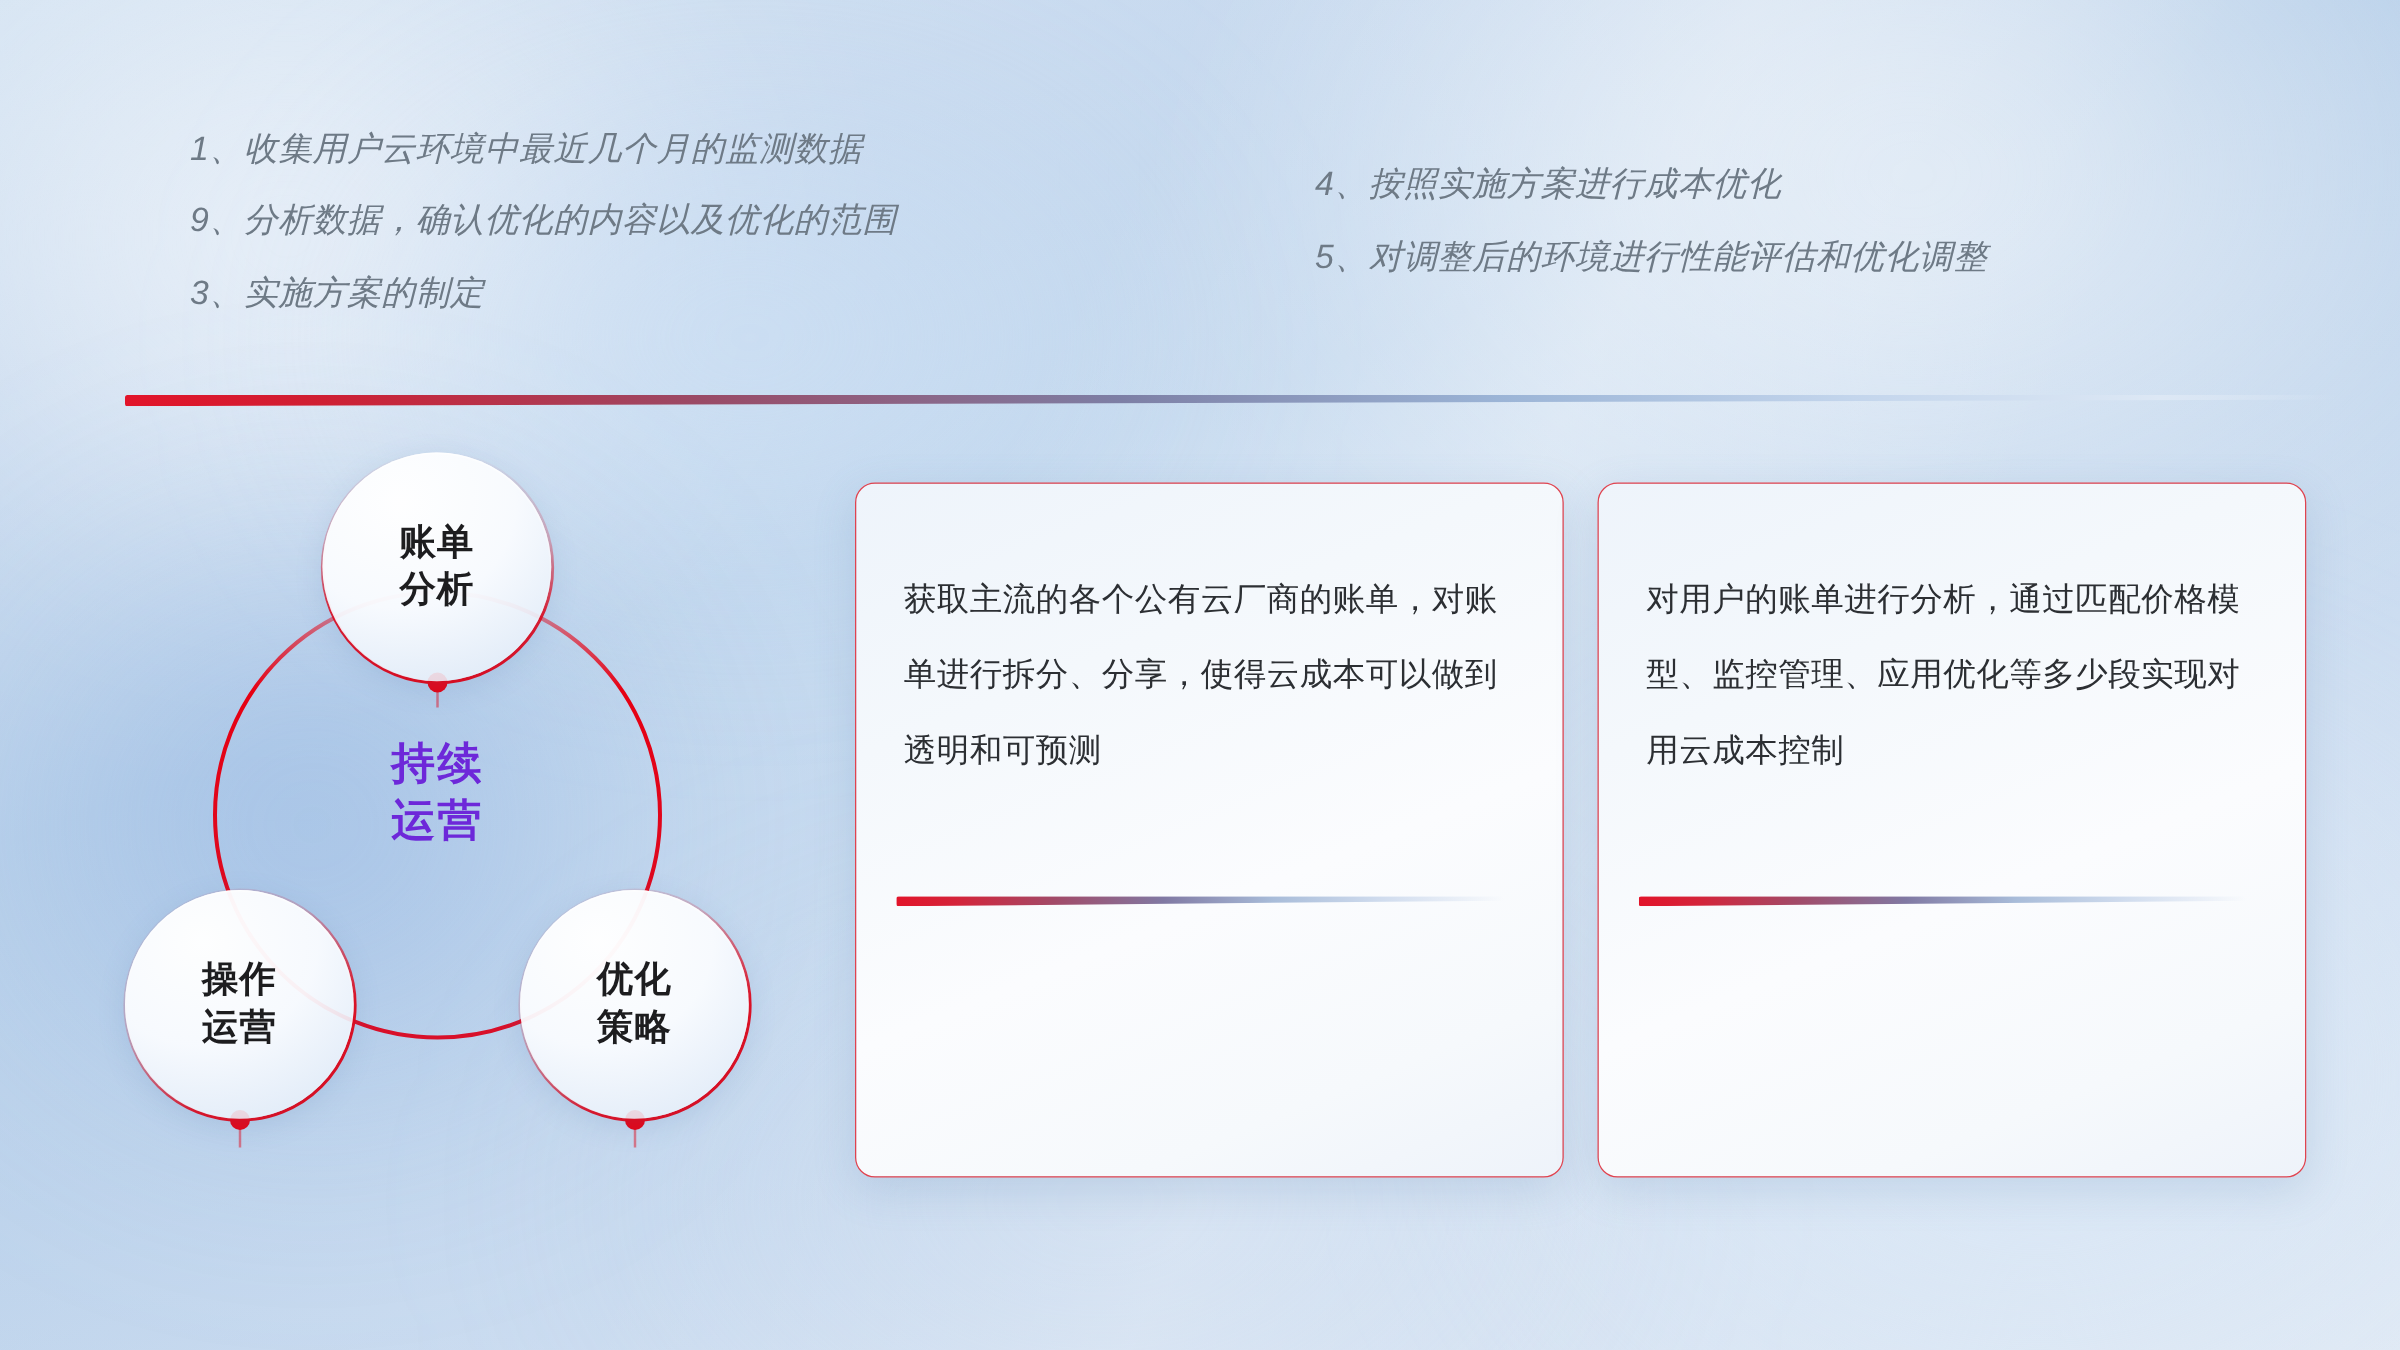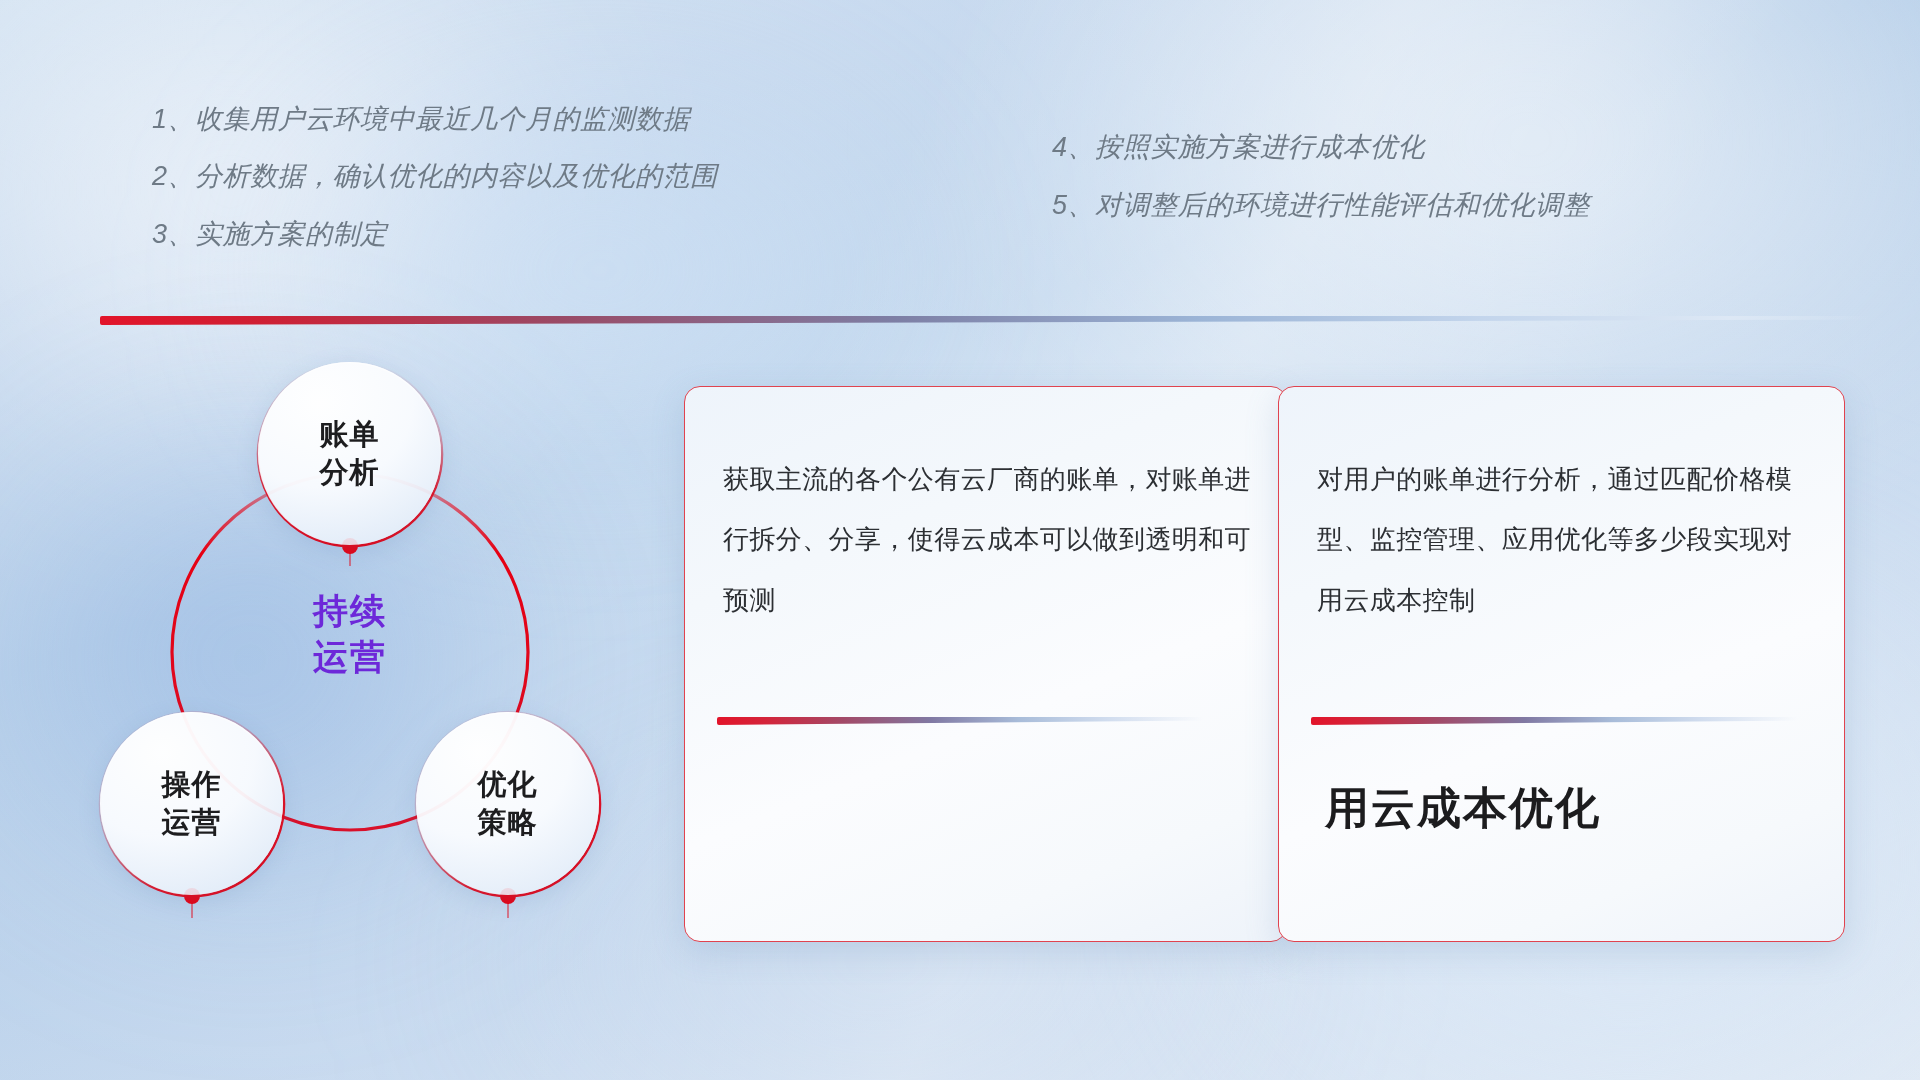--- a/index.html
+++ b/index.html
@@ -87,21 +87,21 @@
 
   
   .card{
     position:absolute;top:386px;width:565px;height:554px;
     border-radius:16px;
     border:1.5px solid #e0434f;
     background:linear-gradient(158deg,#eef4fb 0%,#f4f8fc 28%,#fbfcfe 58%,#f6f9fc 82%,#eef3fa 100%);
     box-shadow:0 10px 34px rgba(96,133,180,.20);
     overflow:hidden;
   }
-  .card-1{left:684px;padding-left:36px;}
+  .card-1{left:684px;}
   .card-2{left:1278px;}
   .card-body{
     position:absolute;left:38px;right:30px;top:62px;
     font-size:26px;line-height:2.32;color:#2c2f33;letter-spacing:.4px;
     font-family:"Liberation Sans","DejaVu Sans",sans-serif;
   }
   .card-rule{
     position:absolute;left:32px;width:486px;top:330px;height:8px;
     background:linear-gradient(90deg,#e2142a 0%,#d4243a 10%,#a24a68 26%,#8079a3 44%,#a8bcd9 62%,#d0dcee 80%,rgba(226,235,246,0) 100%);
     clip-path:polygon(0 0,100% 0,100% 45%,0 100%);
@@ -125,21 +125,21 @@
   <div class="bg-blob blob-c"></div>
   <div class="bg-blob blob-b"></div>
   <div class="bg-blob blob-e"></div>
   <div class="bg-blob blob-d"></div>
   <div class="bg-sheen"></div>
   <div class="bg-vignette"></div>
 
   <div class="steps">
     <div class="col-l">
       <div class="step s1">1、收集用户云环境中最近几个月的监测数据</div>
-      <div class="step s2">2、分析数据，确认优化的内容以及优化的范围</div>
+      <div class="step s2">9、分析数据，确认优化的内容以及优化的范围</div>
       <div class="step s3">3、实施方案的制定</div>
     </div>
     <div class="col-r">
       <div class="step r1">4、按照实施方案进行成本优化</div>
       <div class="step r2">5、对调整后的环境进行性能评估和优化调整</div>
     </div>
   </div>
 
   <div class="divider"></div>
 
@@ -209,16 +209,15 @@
   </div>
 
   <div class="card card-1">
     <div class="card-body">获取主流的各个公有云厂商的账单，对账单进行拆分、分享，使得云成本可以做到透明和可预测</div>
     <div class="card-rule"></div>
   </div>
 
   <div class="card card-2">
     <div class="card-body">对用户的账单进行分析，通过匹配价格模型、监控管理、应用优化等多少段实现对用云成本控制</div>
     <div class="card-rule"></div>
-    <div class="card-title">用云成本优化</div>
   </div>
 
 </div>
 
 </body></html>

